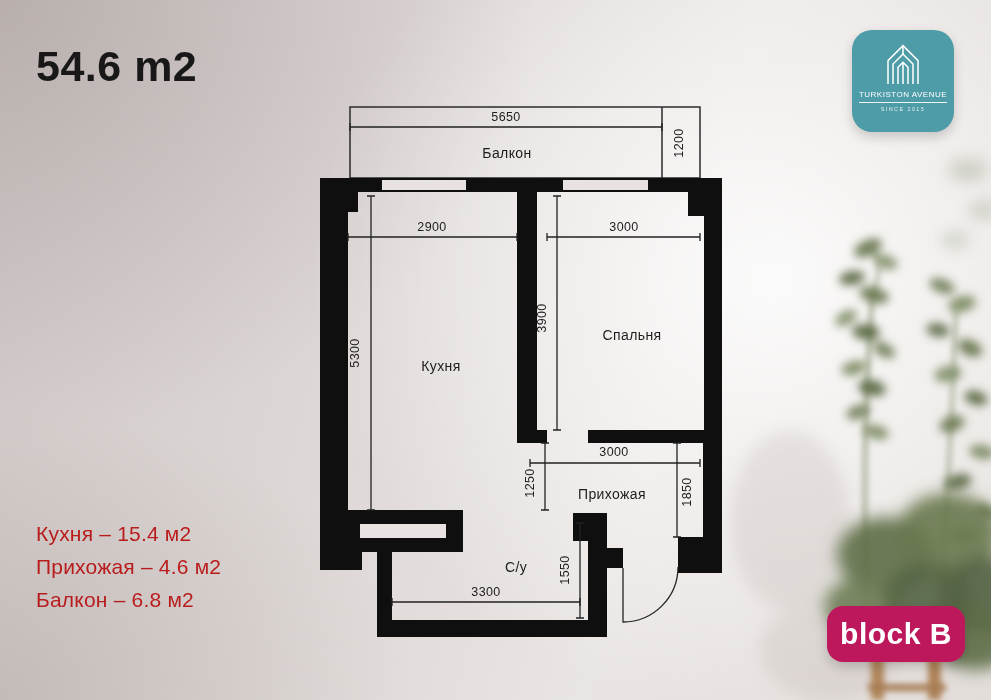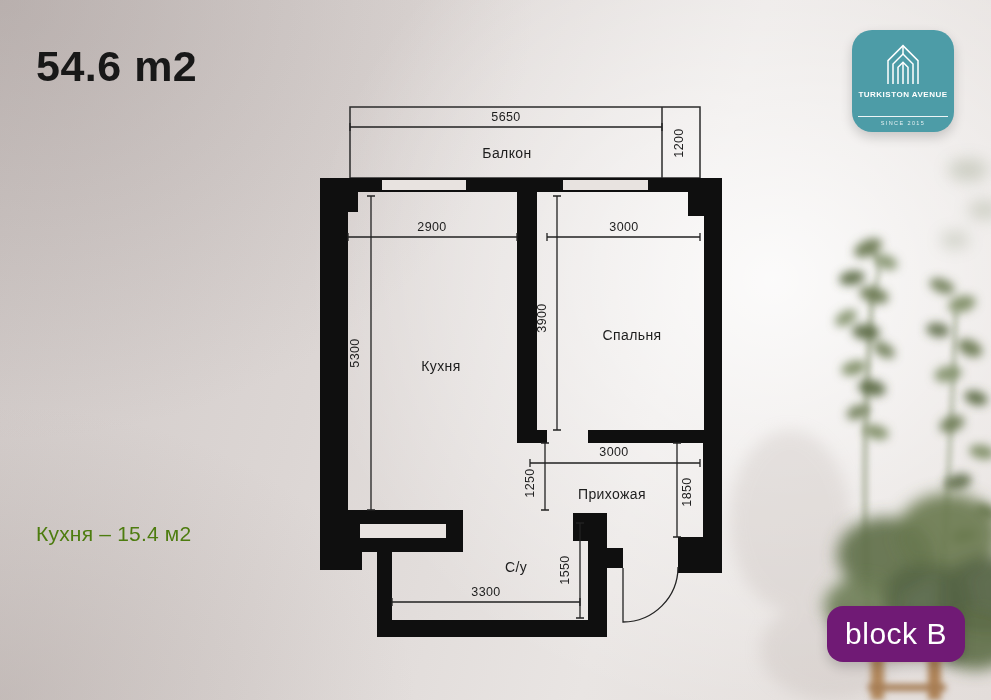--- a/index.html
+++ b/index.html
@@ -14,38 +14,38 @@
       radial-gradient(90% 120% at 78% 40%, rgba(255,255,255,.85) 0%, rgba(255,255,255,0) 52%),
       radial-gradient(120% 140% at 0% 0%, rgba(148,136,134,.38) 0%, rgba(148,136,134,0) 45%),
       radial-gradient(100% 100% at 0% 100%, rgba(158,146,142,.32) 0%, rgba(158,146,142,0) 42%),
       linear-gradient(105deg, #cfc8c6 0%, #dcd6d4 35%, #e9e5e3 65%, #e3ddda 100%);
   }
   .plant, .plan{position:absolute;inset:0;width:991px;height:700px;}
   .title{
     position:absolute;left:36px;top:42px;
     font-size:43px;font-weight:800;color:#181818;letter-spacing:.5px;
   }
-  .legend{position:absolute;left:36px;top:522px;color:#4d7c0f;}
+  .legend{position:absolute;left:36px;top:522px;color:#b91c1c;}
   .legend-row{font-size:21px;font-weight:500;letter-spacing:.2px;margin-bottom:9px;}
   .logo{
     position:absolute;left:852px;top:30px;width:102px;height:102px;
     background:#4d9ca7;border-radius:20px;box-shadow:0 5px 12px rgba(0,0,0,.18);
     display:flex;flex-direction:column;align-items:center;justify-content:flex-start;
     padding-top:10px;box-sizing:border-box;color:#fff;text-align:center;
   }
   .logo-brand{
-    font-size:8px;font-weight:700;letter-spacing:.5px;margin-top:2px;
-    padding-bottom:17px;border-bottom:1px solid rgba(255,255,255,.9);white-space:nowrap;
+    font-size:8px;font-weight:400;letter-spacing:.5px;margin-top:2px;
+    padding-bottom:3px;border-bottom:1px solid rgba(255,255,255,.9);white-space:nowrap;
   }
   .logo-since{font-size:5.5px;letter-spacing:1.4px;margin-top:3px;color:rgba(255,255,255,.85);}
   .badge{
     position:absolute;left:827px;top:606px;width:138px;height:56px;
-    background:#701a75;border-radius:16px;box-shadow:0 5px 12px rgba(0,0,0,.18);
+    background:#be185d;border-radius:16px;box-shadow:0 5px 12px rgba(0,0,0,.18);
     display:flex;align-items:center;justify-content:center;
-    color:#ffffff;font-size:30px;font-weight:400;letter-spacing:.5px;
+    color:#ffffff;font-size:30px;font-weight:700;letter-spacing:.5px;
   }
   .plan text{
     font-family:"Liberation Sans", sans-serif;
     fill:#1d1d1d;
   }
   .room-label{font-size:14px;font-weight:500;letter-spacing:.4px;}
   .dim-label{font-size:12.5px;font-weight:500;letter-spacing:.4px;}
   .wall{fill:#0f0f0f;}
   .winslot{fill:#e8e3e0;}
   .thin{stroke:#222;stroke-width:1.3;fill:none;}
@@ -186,20 +186,22 @@
   <text class="room-label" x="441" y="371" text-anchor="middle">Кухня</text>
   <text class="room-label" x="632" y="340" text-anchor="middle">Спальня</text>
   <text class="room-label" x="612" y="499" text-anchor="middle">Прихожая</text>
   <text class="room-label" x="516" y="572" text-anchor="middle">С/у</text>
 </svg>
 
 <div class="title">54.6 m2</div>
 
 <div class="legend">
   <div class="legend-row">Кухня – 15.4 м2</div>
+  <div class="legend-row">Прихожая – 4.6 м2</div>
+  <div class="legend-row">Балкон – 6.8 м2</div>
 </div>
 
 <div class="logo">
   <svg width="50" height="48" viewBox="0 0 60 56" aria-hidden="true">
     <g stroke="#ffffff" stroke-width="1.8" fill="none" stroke-linejoin="miter">
       <path d="M12 52 V24 L30 6 L48 24 V52"></path>
       <path d="M18 52 V28 L30 16 L42 28 V52"></path>
       <path d="M24 52 V32 L30 26 L36 32 V52"></path>
       <path d="M30 6 V16 M30 26 V52"></path>
     </g>

